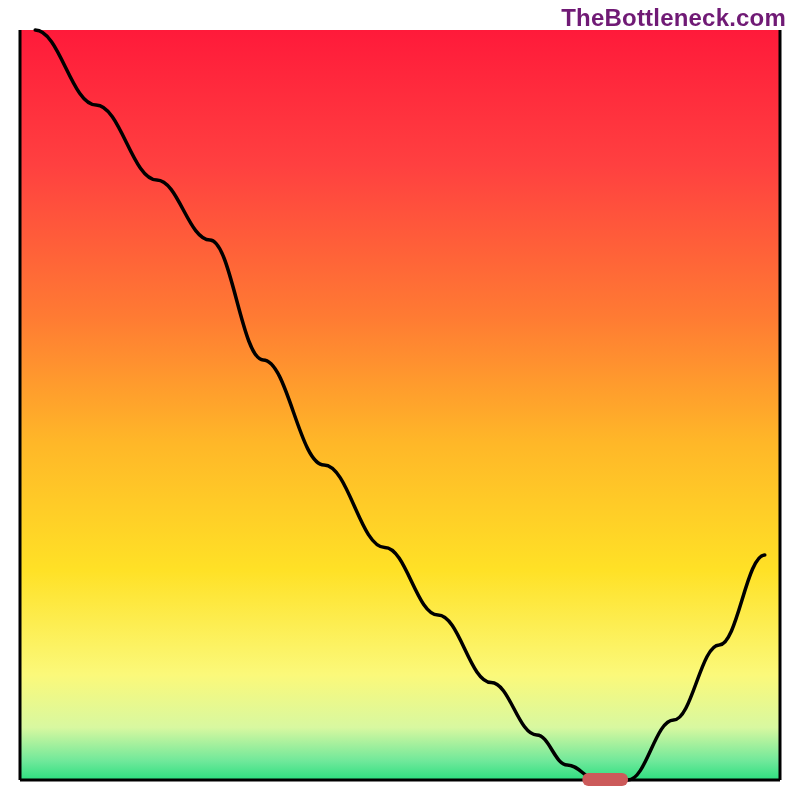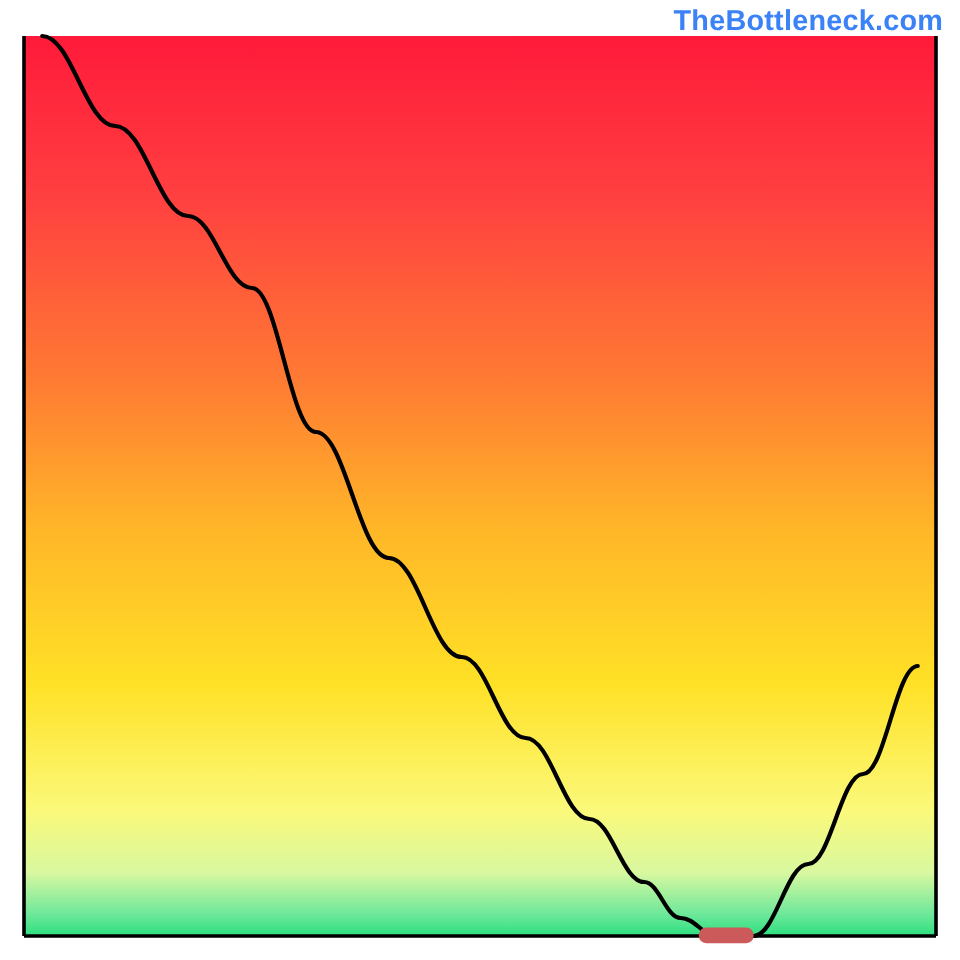--- a/index.html
+++ b/index.html
@@ -14,21 +14,21 @@
     position: relative;
     width: 800px;
     height: 800px;
   }
   .watermark {
     position: absolute;
     top: 4px;
     right: 14px;
     font-size: 24px;
     font-weight: 600;
-    color: #3b82f6;
+    color: #701a75;
     letter-spacing: 0.2px;
   }
   svg {
     display: block;
   }
 </style>
 </head>
 <body>
 <div class="container">
 

